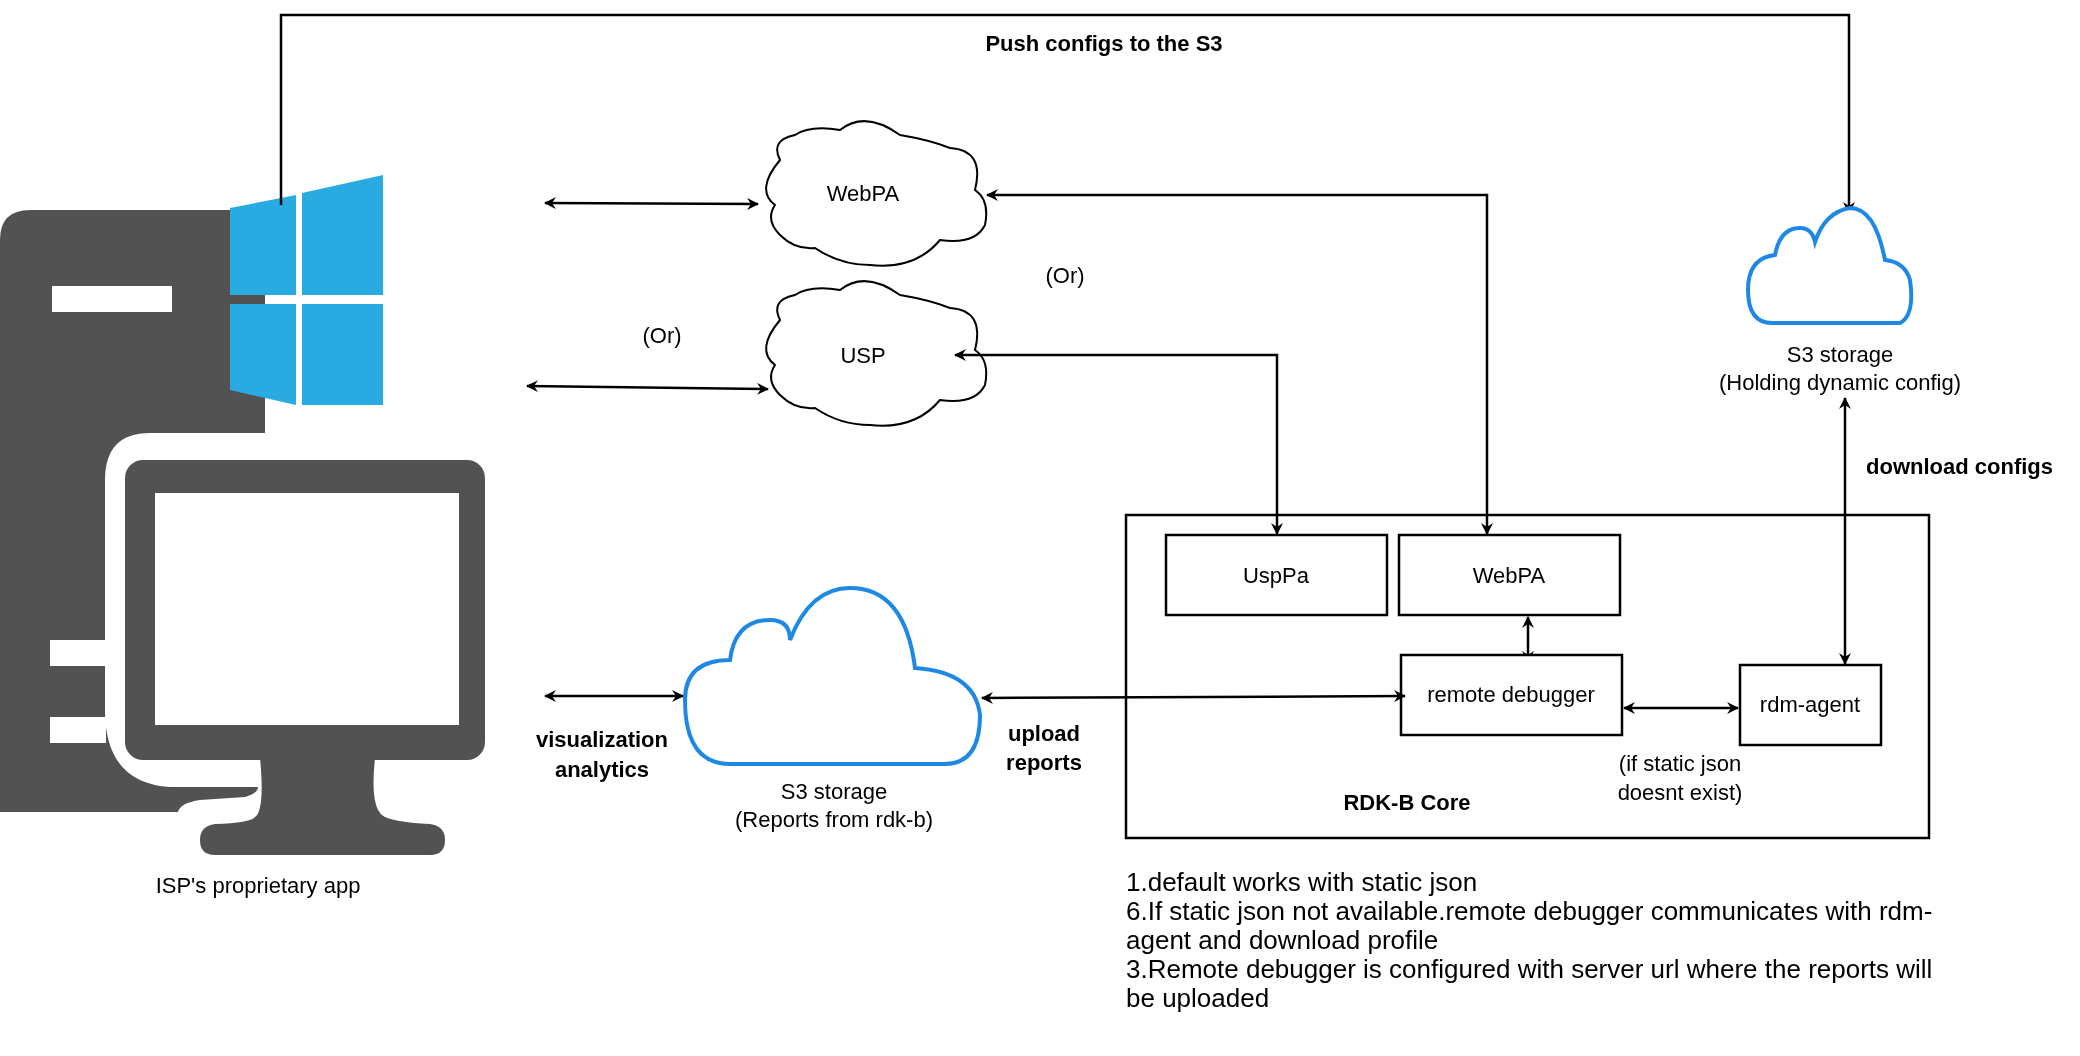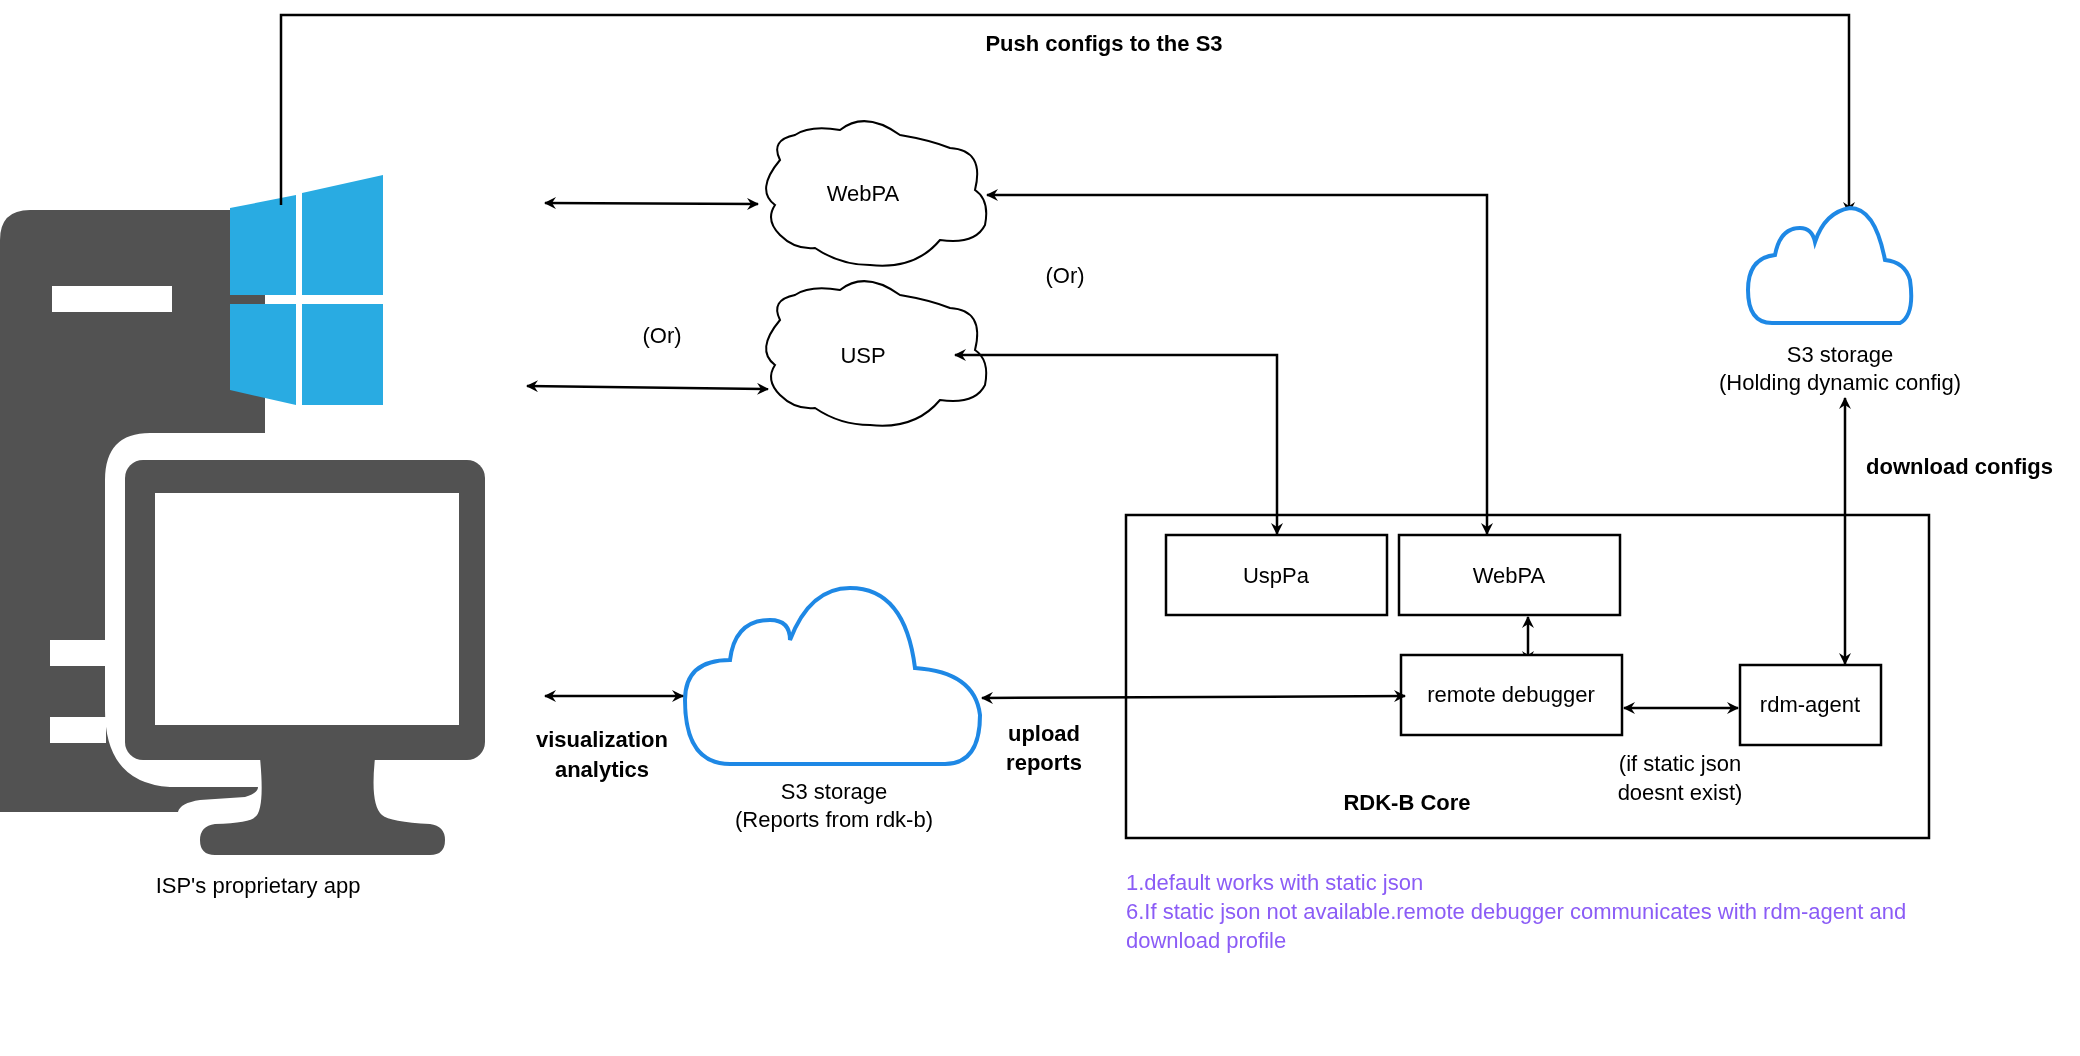--- a/index.html
+++ b/index.html
@@ -5,21 +5,21 @@
   html, body { margin: 0; padding: 0; background: #ffffff; }
   body { width: 2080px; height: 1056px; overflow: hidden; position: relative; }
   svg { position: absolute; left: 0; top: 0; }
   .lbl { font-family: "Liberation Sans", sans-serif; font-size: 22px; fill: #000; }
   .bold { font-weight: bold; }
   .line { stroke: #000; stroke-width: 2.5; fill: none; }
   .box { stroke: #000; stroke-width: 2.5; fill: #fff; }
   .cloud-b { stroke: #000; stroke-width: 2; fill: #fff; }
   .cloud-blue { stroke: #1e88e5; stroke-width: 4; fill: #fff; }
   .notes { position: absolute; left: 1126px; top: 868px; width: 820px;
-           font-family: "Liberation Sans", sans-serif; font-size: 22px; line-height: 29px; color: #8b5cf6; }
+           font-family: "Liberation Sans", sans-serif; font-size: 26px; line-height: 29px; color: #000000; }
   .notes div { margin: 0; }
 </style>
 </head>
 <body>
 
 <svg width="2080" height="1056" viewBox="0 0 2080 1056">
   <defs>
     <marker id="arr" viewBox="0 0 12 12" refX="11" refY="6" markerWidth="12" markerHeight="12" orient="auto-start-reverse" markerUnits="userSpaceOnUse">
       <path d="M0,0 L12,6 L0,12 L4,6 Z" fill="#000"></path>
     </marker>
@@ -107,13 +107,14 @@
   <line class="line" x1="982" y1="698" x2="1405" y2="696" marker-start="url(#arr)" marker-end="url(#arr)"></line>
   <text class="lbl bold" x="1044" y="741" text-anchor="middle">upload</text>
   <text class="lbl bold" x="1044" y="770" text-anchor="middle">reports</text>
 
   <text class="lbl" x="258" y="893" text-anchor="middle">ISP's proprietary app</text>
 </svg>
 
 <div class="notes">
   <div>1.default works with static json</div>
   <div>6.If static json not available.remote debugger communicates with rdm-agent and download profile</div>
+  <div>3.Remote debugger is configured with server url where the reports will be uploaded</div>
 </div>
 
 </body></html>

